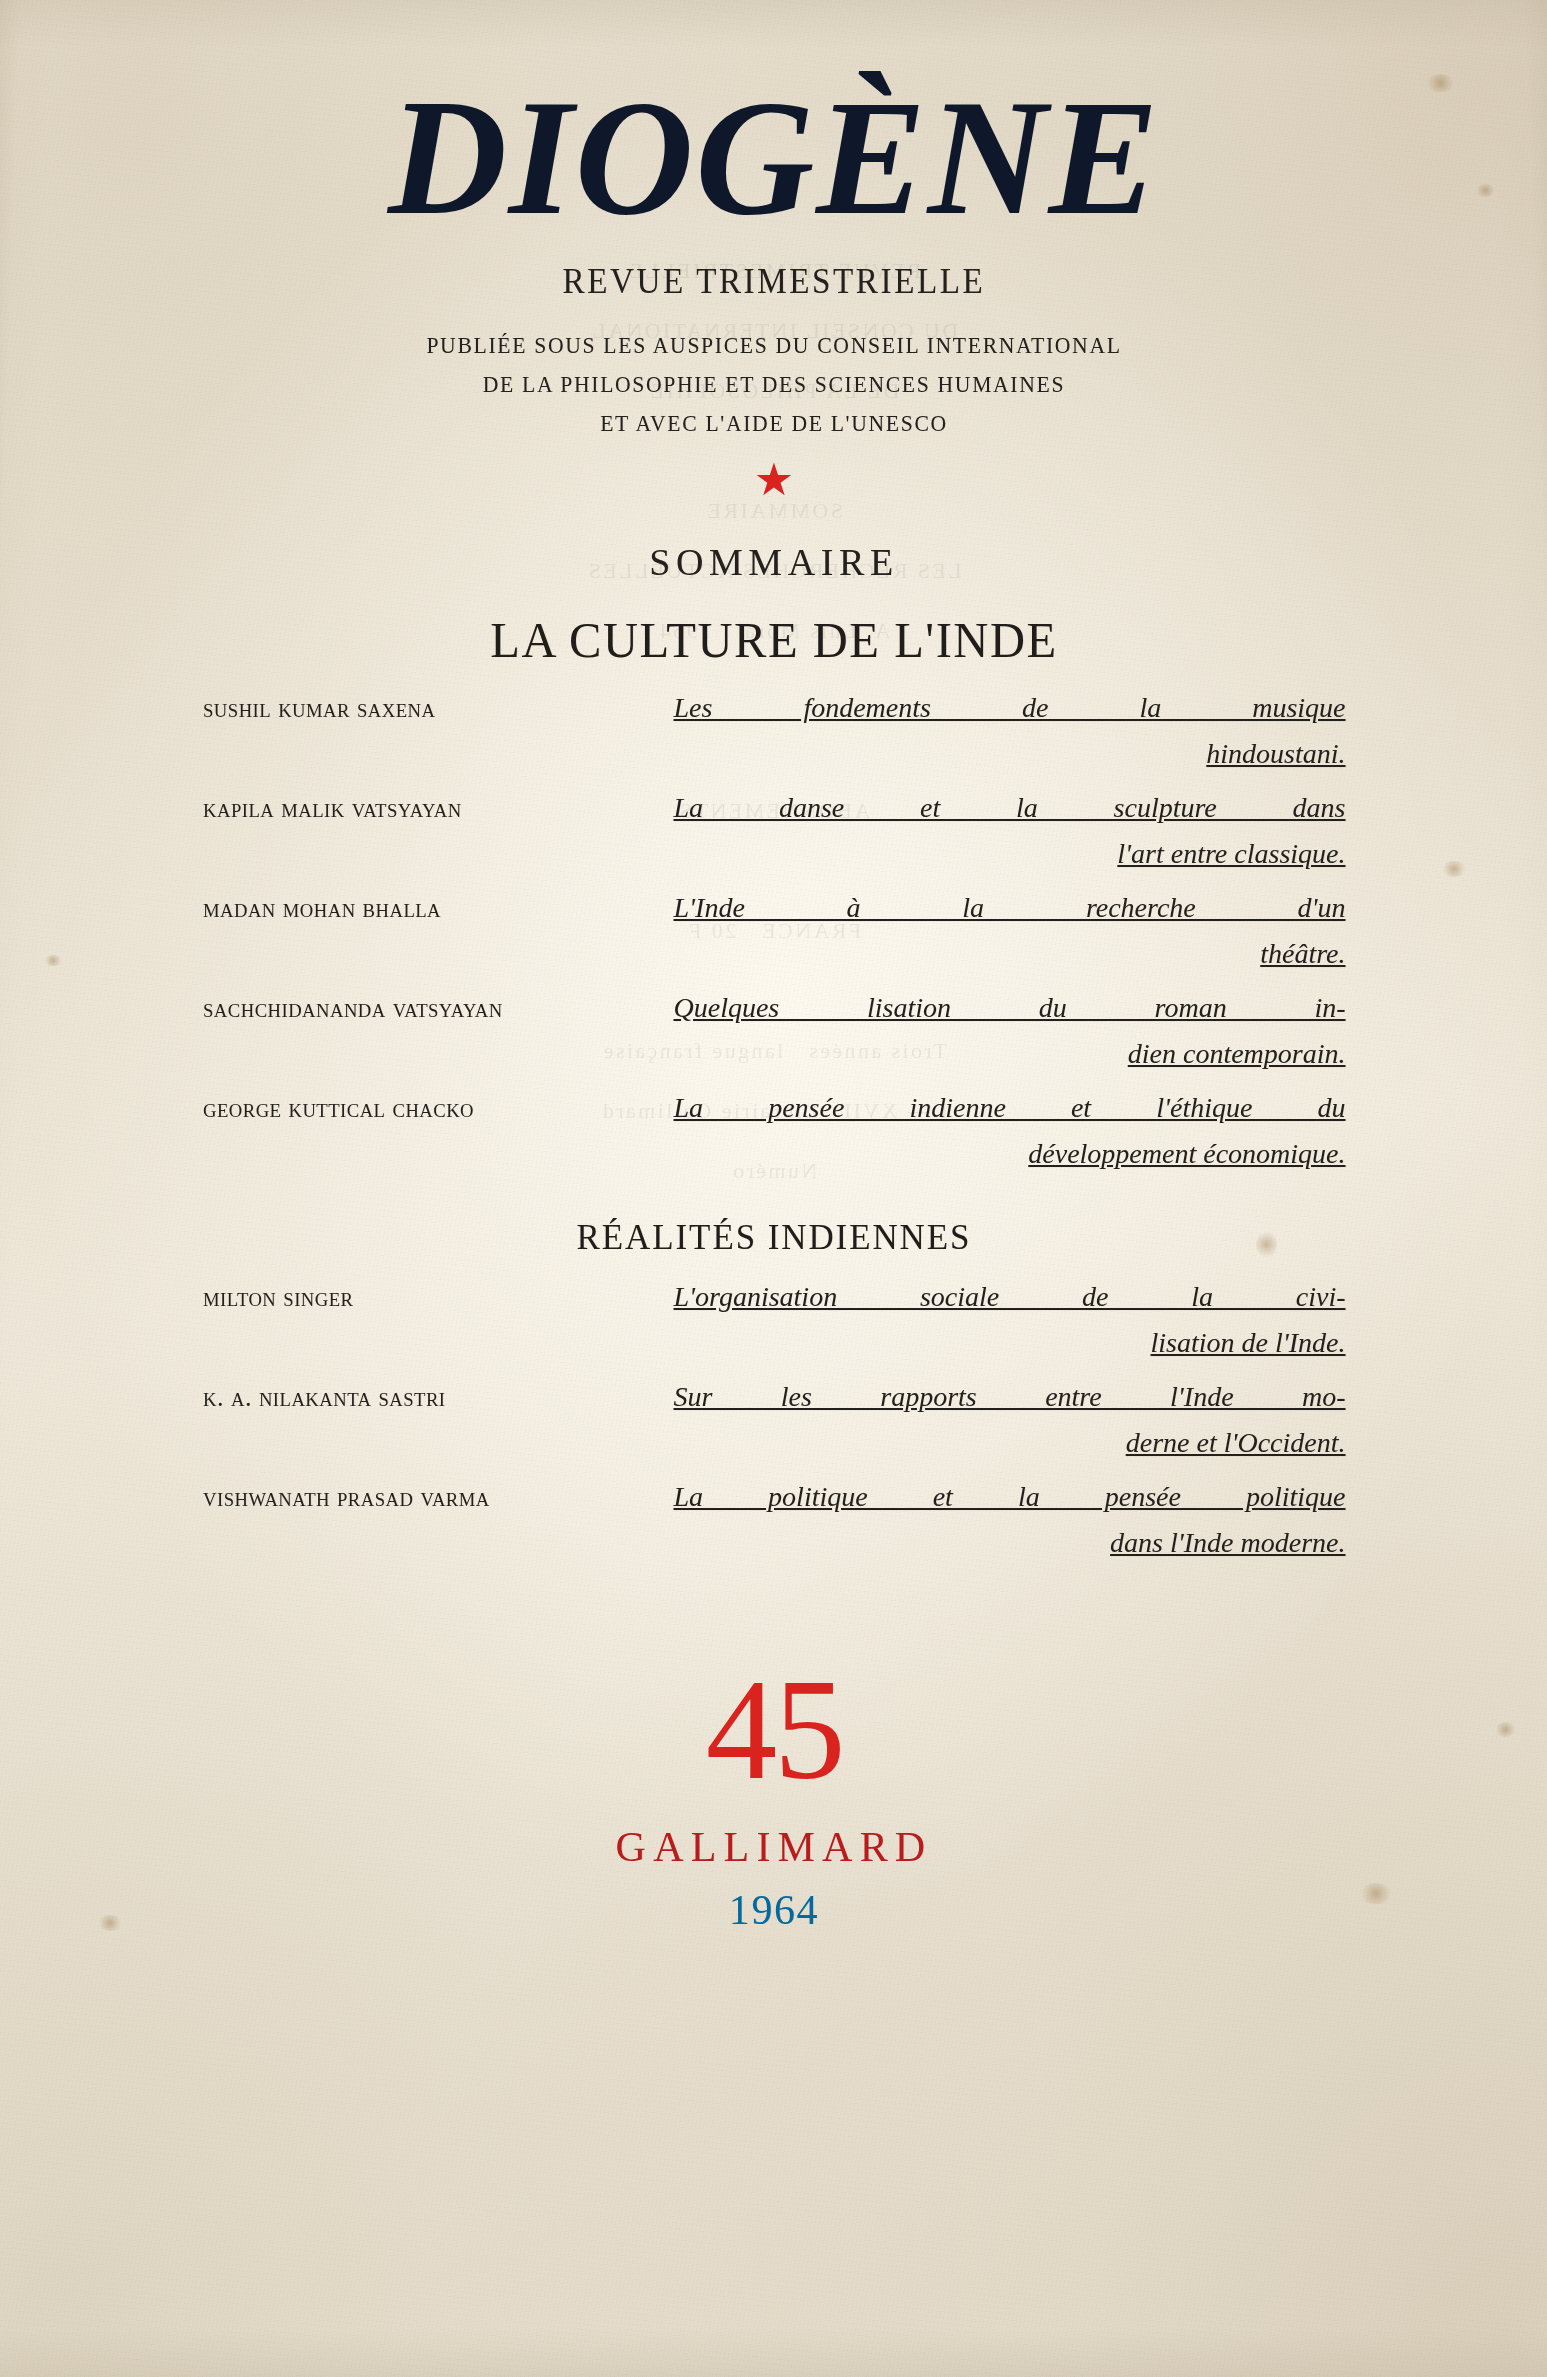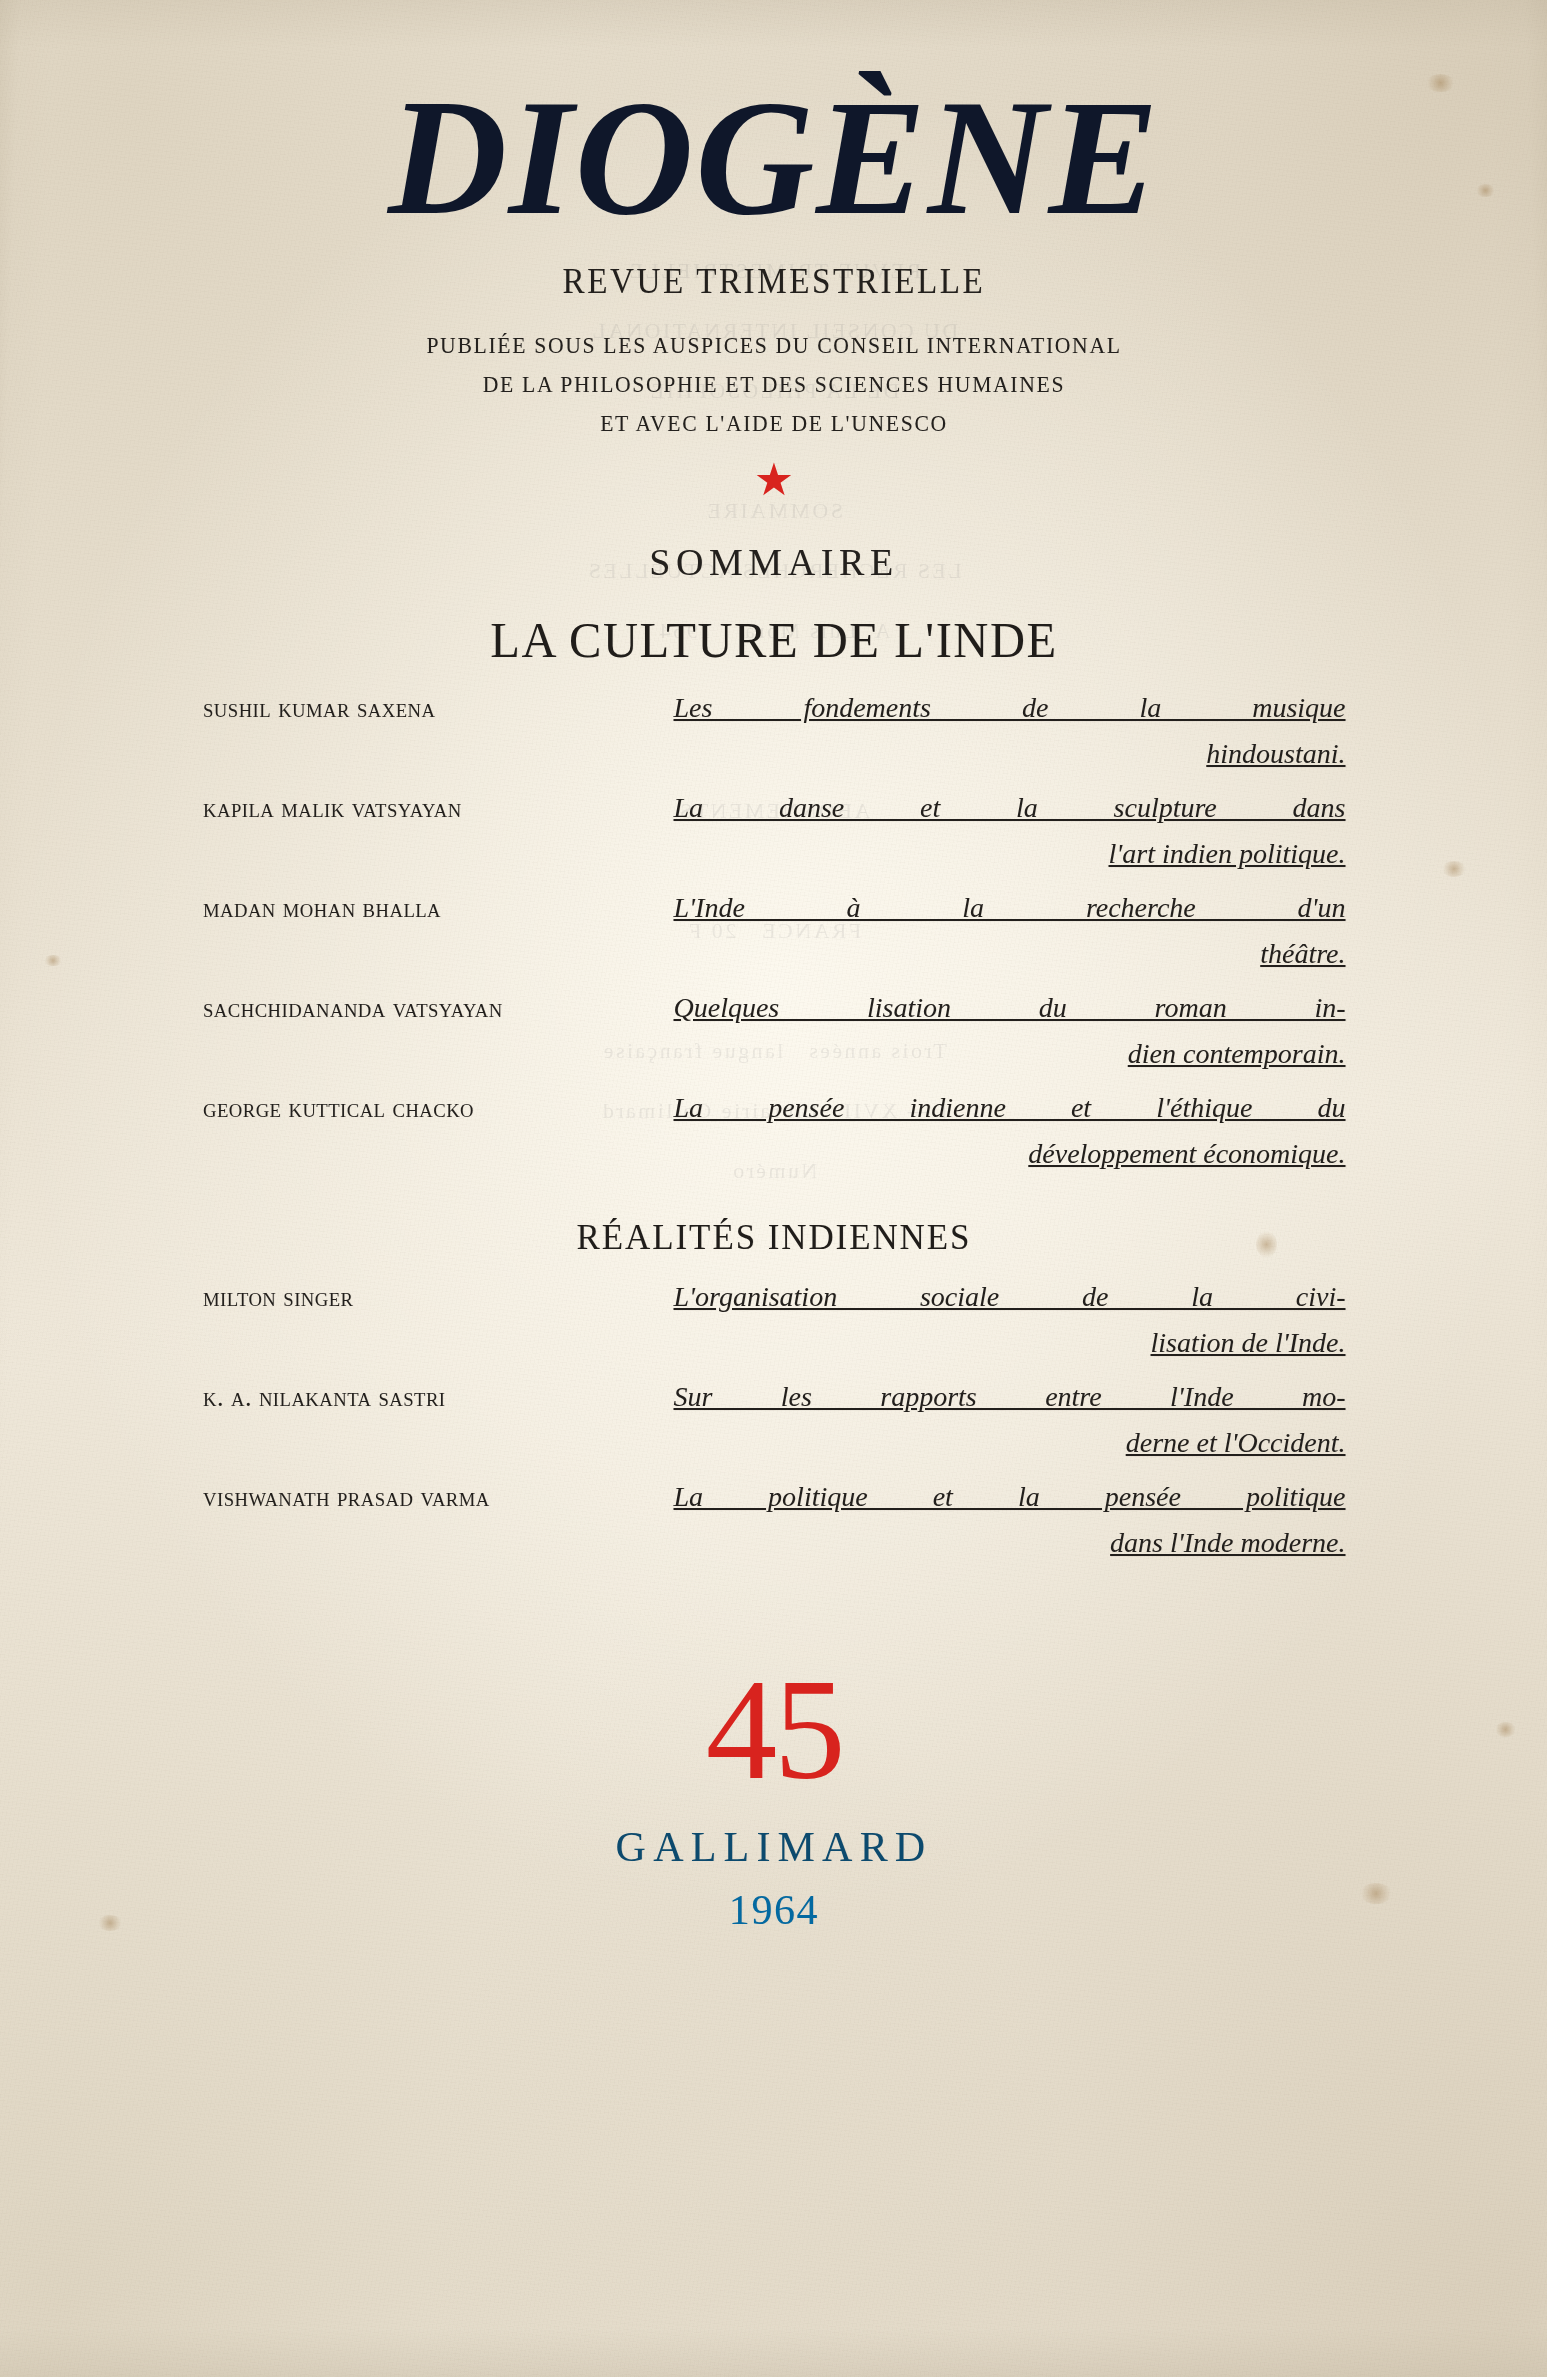--- a/index.html
+++ b/index.html
@@ -196,21 +196,21 @@
     font-size: 143px;
     line-height: 1;
     color: #d8231e;
     font-weight: 400;
     letter-spacing: -3.2px;
   }
   .publisher {
     margin-top: 21px;
     font-size: 42px;
     letter-spacing: 7.2px;
-    color: #0c4a6e;
+    color: #b91c1c;
   }
   .year {
     margin-top: 15px;
     font-size: 42px;
     letter-spacing: 1.6px;
     color: #0369a1;
   }
 
   
   .ink { text-shadow: 0.5px 0.4px 0 rgba(70,62,52,0.13); }
@@ -279,21 +279,21 @@
           <td class="author ink">Sushil Kumar Saxena</td>
           <td class="title-it ink">
             <span class="ln first">Les fondements de la musique</span>
             <span class="ln last">hindoustani.</span>
           </td>
         </tr>
         <tr class="entry-gap">
           <td class="author ink">Kapila Malik Vatsyayan</td>
           <td class="title-it ink">
             <span class="ln first">La danse et la sculpture dans</span>
-            <span class="ln last">l'art indien politique.</span>
+            <span class="ln last">l'art entre classique.</span>
           </td>
         </tr>
         <tr class="entry-gap">
           <td class="author ink">Madan Mohan Bhalla</td>
           <td class="title-it ink">
             <span class="ln first">L'Inde à la recherche d'un</span>
             <span class="ln last">théâtre.</span>
           </td>
         </tr>
         <tr class="entry-gap">

